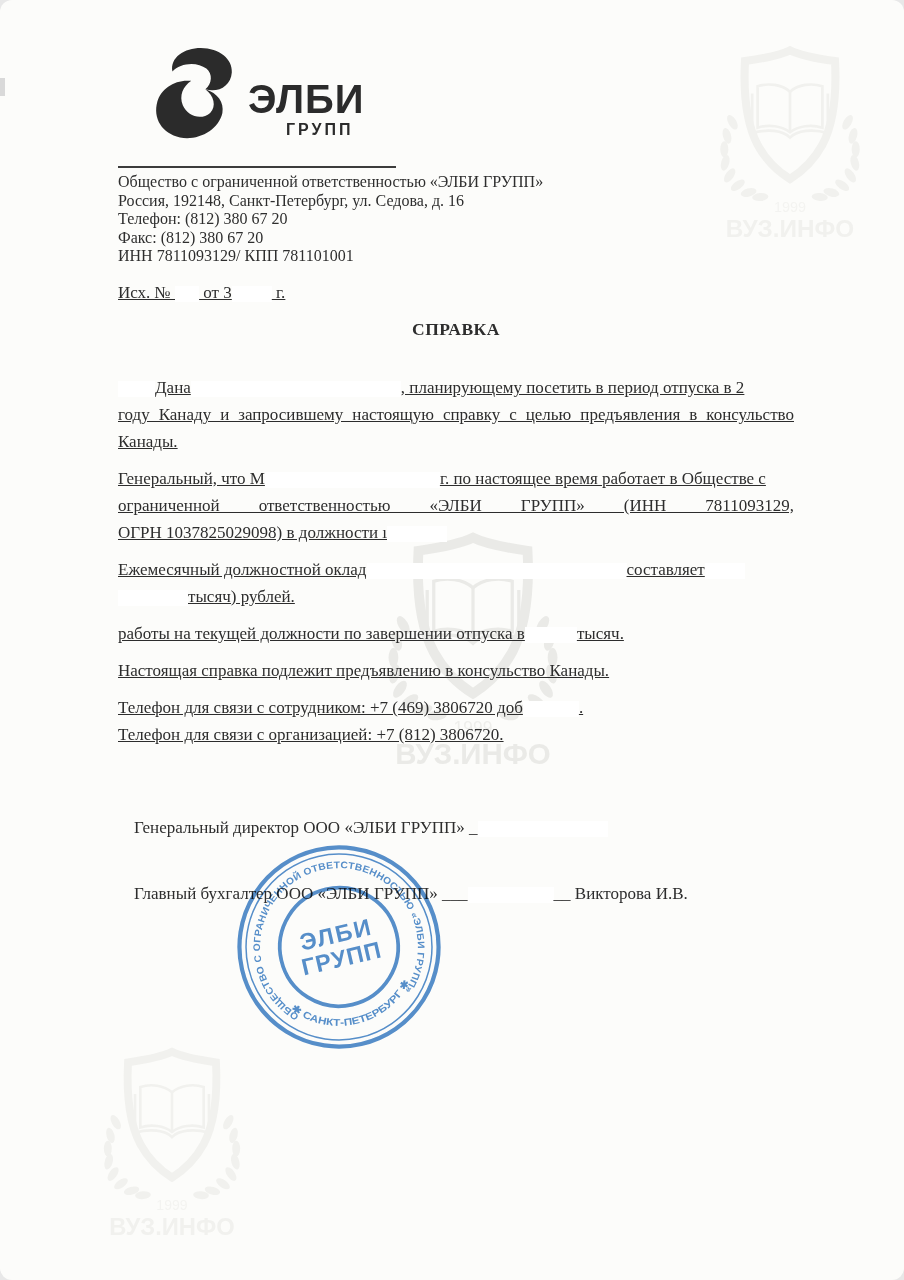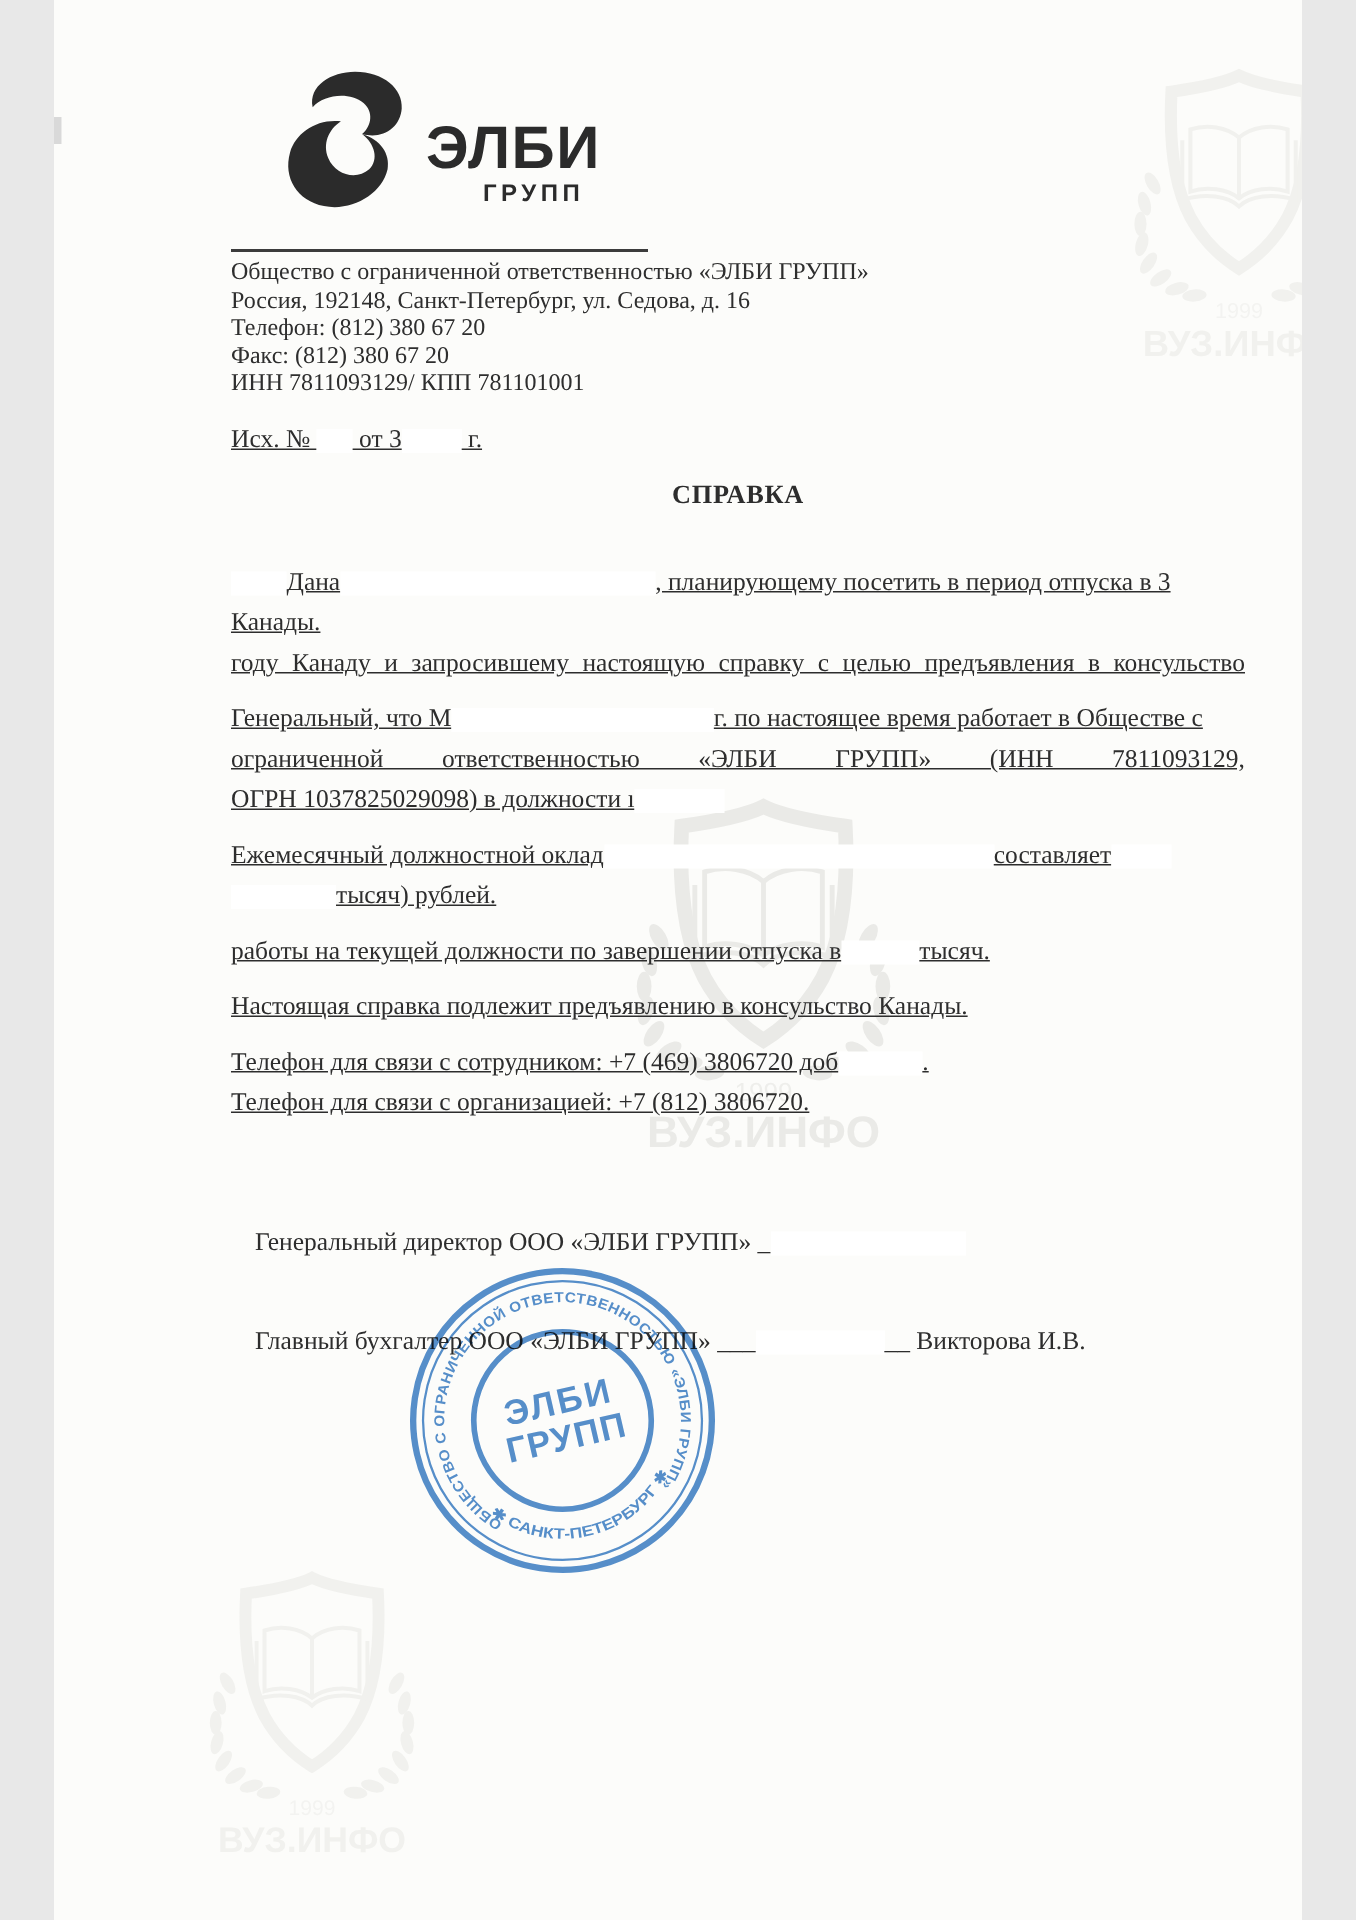--- a/index.html
+++ b/index.html
@@ -1,19 +1,19 @@
 <!DOCTYPE html>
 <html><head>
 <meta charset="utf-8">
 <style>
   html,body{margin:0;padding:0;background:#e8e8e8;}
   .page{
-    position:relative;width:832px;height:1280px;margin:0 auto;
+    position:relative;width:904px;height:1280px;margin:0 auto;
     background:#fcfcfa;overflow:hidden;
-    font-family:"Liberation Serif",serif;color:#2d2d2d;
+    font-family:"Liberation Serif",serif;color:#2d2d2d;border-radius:12px;
   }
   
   .wm{position:absolute;color:#f1f1ee;}
   .wm.mid{color:#eaeae7;}
   
   .logo{position:absolute;left:148px;top:46px;display:flex;align-items:flex-end;}
   .logo-icon{width:96px;height:98px;}
   .logo-icon path{fill:#2b2b2b;}
   .logo-text{font-family:"Liberation Sans",sans-serif;font-weight:bold;color:#2b2b2b;line-height:1;margin:0 0 6px 4px;}
   .logo-name{font-size:40px;letter-spacing:1px;}
@@ -124,23 +124,23 @@
   </div>
 
   <div class="textcol ref">
       <div class="tline nw"><span>Исх. № </span><span class="redact" style="width: 24px;"></span><span> от 3</span><span class="redact" style="width: 40px;"></span><span> г.</span></div>
     </div>
 
   <div class="title">СПРАВКА</div>
 
   <div class="textcol bodytext">
     <div class="para">
-        <div class="tline nw"><span class="redact" style="width: 37px;"></span><span>Дана</span><span class="redact" style="width: 210px;"></span><span>, планирующему посетить в период отпуска в 3</span></div>
+        <div class="tline nw"><span class="redact" style="width: 37px;"></span><span>Дана</span><span class="redact" style="width: 210px;"></span><span>, планирующему посетить в период отпуска в 2</span></div>
+        <div class="tline just"><span>году Канаду и запросившему настоящую справку с целью предъявления в консульство</span></div>
         <div class="tline nw"><span>Канады.</span></div>
-        <div class="tline just"><span>году Канаду и запросившему настоящую справку с целью предъявления в консульство</span></div>
       </div>
     <div class="para">
         <div class="tline nw"><span>Генеральный, что М</span><span class="redact" style="width: 175px;"></span><span>г. по настоящее время работает в Обществе с</span></div>
         <div class="tline just"><span>ограниченной ответственностью «ЭЛБИ ГРУПП» (ИНН 7811093129,</span></div>
         <div class="tline nw"><span>ОГРН 1037825029098) в должности ı</span><span class="redact" style="width: 60px;"></span></div>
       </div>
     <div class="para">
         <div class="tline nw"><span>Ежемесячный должностной оклад</span><span class="redact" style="width: 260px;"></span><span>составляет</span><span class="redact" style="width: 40px;"></span></div>
         <div class="tline nw"><span class="redact" style="width: 70px;"></span><span>тысяч) рублей.</span></div>
       </div>

